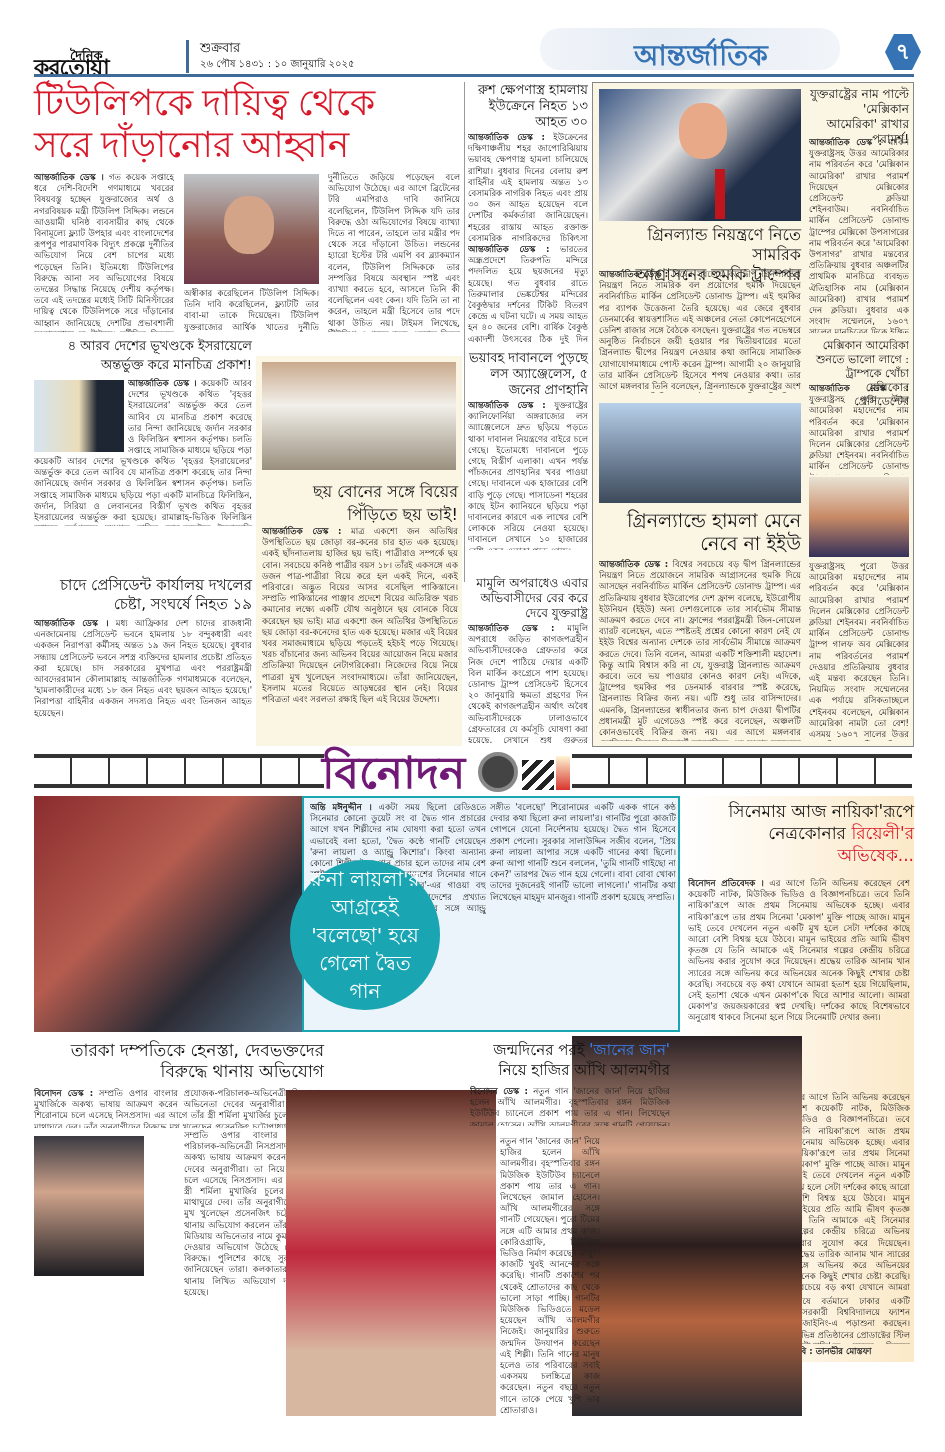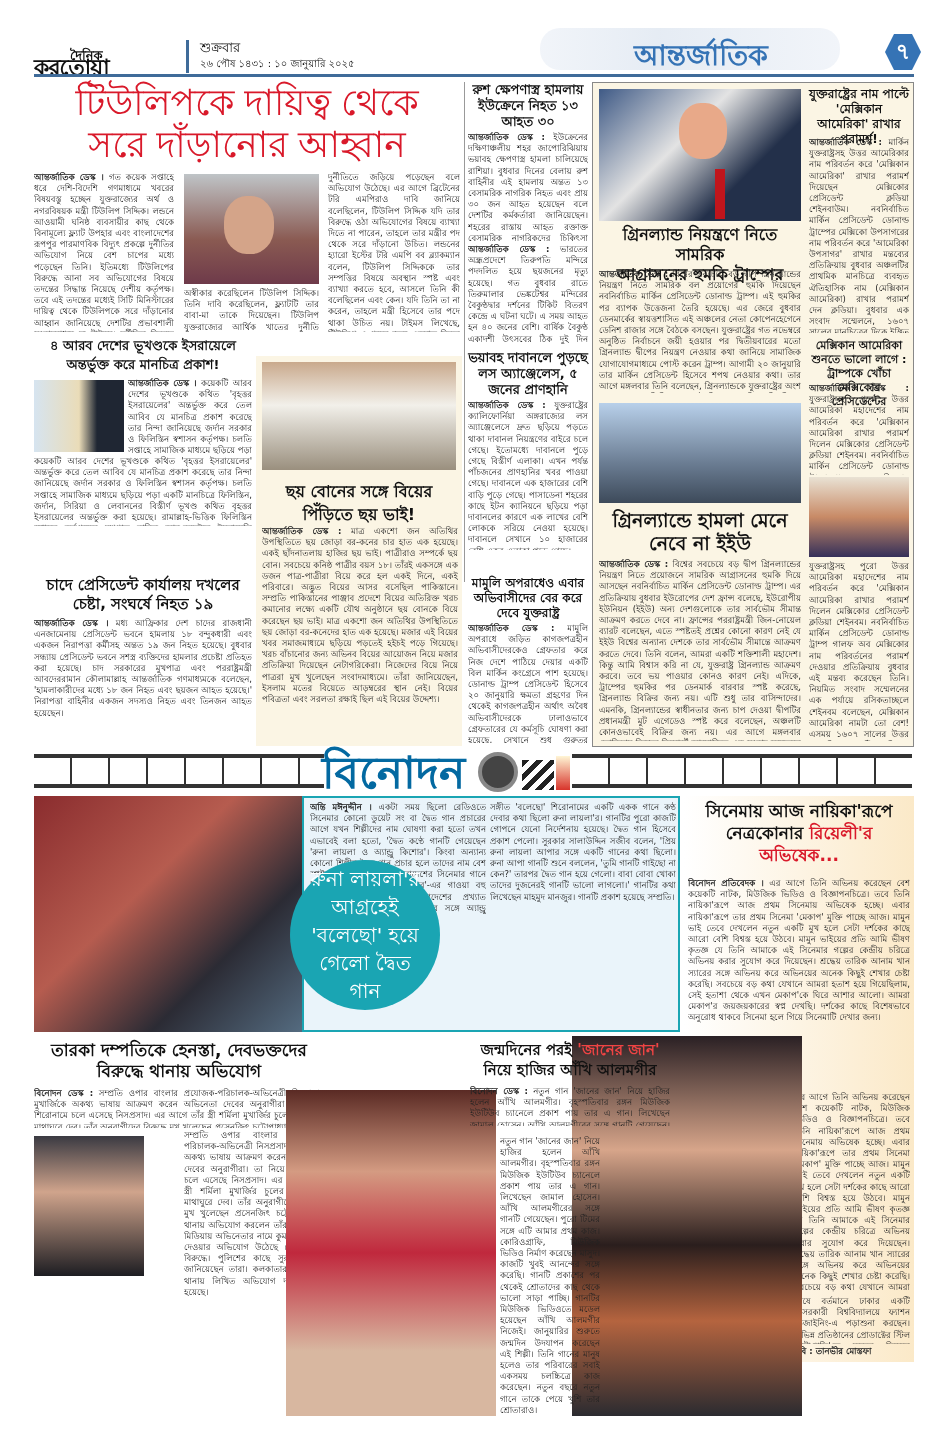--- a/index.html
+++ b/index.html
@@ -7,22 +7,22 @@
 .abs{position:absolute}
 .hdr-rule{left:34px;top:74px;width:880px;height:3px;background:#3f6b99}
 .logo-top{left:70px;top:46px;font-size:13px;font-weight:bold;color:#111}
 .logo-main{left:34px;top:50px;font-size:22px;font-weight:900;color:#111;letter-spacing:-1px}
 .vbar{left:186px;top:40px;width:3px;height:33px;background:#3f6b99}
 .hdr-day{left:200px;top:38px;font-size:13px;color:#111}
 .hdr-date{left:200px;top:56px;font-size:10px;color:#111}
 .worldmap{left:540px;top:28px;width:300px;height:42px;background:linear-gradient(90deg,#eef2f8,#dfe7f1 40%,#eef2f8);border-radius:20px;opacity:.8}
 .section{left:634px;top:34px;font-size:28px;font-weight:bold;color:#3573b5}
 .pagenum{left:885px;top:34px;width:36px;height:36px;background:#3573b5;color:#fff;font-weight:bold;font-size:22px;text-align:center;line-height:36px;clip-path:polygon(25% 0,75% 0,100% 50%,75% 100%,25% 100%,0 50%)}
-.head-red{color:#d9192a;text-align:center;font-size:36px;line-height:42px;font-family:Liberation Sans, sans-serif;font-weight:normal}
-.head{color:#111;text-align:center;font-weight:bold}
+.head-red{color:#d9192a;font-size:36px;line-height:42px;font-family:Liberation Serif, serif;font-weight:normal}
+.head{color:#111;text-align:right;font-weight:normal}
 .body{font-size:8.5px;line-height:11.2px;text-align:justify;color:#222;overflow:hidden}
 .body b{font-weight:bold}
 .photo{background:#999;overflow:hidden}
 .cream{background:#fbf5e4}
 .boxed{border:1px solid #888}
 .rule-v{width:1px;background:#999}
 .film{height:34px;border-top:4px solid #333;border-bottom:4px solid #333;background:repeating-linear-gradient(90deg,#fff 0 36px,#333 36px 38px)}
 .bi-logo{font-size:44px;font-weight:bold}
 .circle{border-radius:50%;background:#1aa5b3;color:#fff;text-align:center;display:flex;align-items:center;justify-content:center;font-size:20px;line-height:28px}
 .bluebox{background:#eaf4fa;border:2px solid #1aa5b3}
@@ -112,21 +112,21 @@
     </div>
   <div class="body" style="height:124px;margin-top:4px"><b>আন্তর্জাতিক ডেস্ক ।</b> <span>মধ্য আফ্রিকার দেশ চাদের রাজধানী এনজামেনায় প্রেসিডেন্ট ভবনে হামলায় ১৮ বন্দুকধারী এবং একজন নিরাপত্তা কর্মীসহ অন্তত ১৯ জন নিহত হয়েছে। বুধবার সন্ধ্যায় প্রেসিডেন্ট ভবনে সশস্ত্র ব্যক্তিদের হামলার প্রচেষ্টা প্রতিহত করা হয়েছে। চাদ সরকারের মুখপাত্র এবং পররাষ্ট্রমন্ত্রী আবদেররামান কৌলামাল্লাহ আন্তর্জাতিক গণমাধ্যমকে বলেছেন, 'হামলাকারীদের মধ্যে ১৮ জন নিহত এবং ছয়জন আহত হয়েছে।' নিরাপত্তা বাহিনীর একজন সদস্যও নিহত এবং তিনজন আহত হয়েছেন।</span></div>
 </div>
 
 <div class="abs" style="left:468px;top:576px;width:120px;height:170px">
   <div class="head" style="font-size:12px;line-height:15px">মামুলি অপরাধেও এবার অভিবাসীদের বের করে দেবে যুক্তরাষ্ট্র</div>
   <div class="body" style="height:120px;margin-top:2px"><b>আন্তর্জাতিক ডেস্ক :</b> <span>মামুলি অপরাধে জড়িত কাগজপত্রহীন অভিবাসীদেরকেও গ্রেফতার করে নিজ দেশে পাঠিয়ে দেয়ার একটি বিল মার্কিন কংগ্রেসে পাশ হয়েছে। ডোনাল্ড ট্রাম্প প্রেসিডেন্ট হিসেবে ২০ জানুয়ারি ক্ষমতা গ্রহণের দিন থেকেই কাগজপত্রহীন অর্থাৎ অবৈধ অভিবাসীদেরকে ঢালাওভাবে গ্রেফতারের যে কর্মসূচি ঘোষণা করা হয়েছে, সেখানে শুধু গুরুতর অপরাধে লিপ্তদের কথা রয়েছে।</span></div>
 </div>
 
 <div class="abs film" style="left:34px;top:754px;width:290px"></div>
-<div class="abs bi-logo" style="left:322px;top:740px"><span style="color:#0369a1">বিনোদন</span></div>
+<div class="abs bi-logo" style="left:322px;top:740px"><span style="color:#701a75">বিনোদন</span></div>
 <div class="abs" style="left:478px;top:752px;width:40px;height:40px;border-radius:50%;background:#444;border:4px solid #888"></div>
 <div class="abs" style="left:522px;top:760px;width:32px;height:30px;background:repeating-linear-gradient(135deg,#222 0 5px,#fff 5px 10px)"></div>
 <div class="abs" style="left:556px;top:756px;width:14px;height:34px;background:linear-gradient(#fff6d5,#d8342b)"></div>
 <div class="abs film" style="left:572px;top:754px;width:340px"></div>
 
 <div class="abs photo" style="left:34px;top:796px;width:268px;height:236px;background:linear-gradient(135deg,#8a2c2e,#b65c4f 40%,#2b2b34 70%,#546b80)"></div>
 <div class="abs bluebox" style="left:302px;top:796px;width:378px;height:236px">
   <div class="abs body" style="left:6px;top:4px;width:176px;height:224px"><b>অন্তি মঈনুদ্দীন ।</b> <span>একটা সময় ছিলো রেডিওতে সিনেমার কোনো ডুয়েট সং বা দ্বৈত গান প্রচারের আগে যখন শিল্পীদের নাম ঘোষণা করা হতো তখন এভাবেই বলা হতো, 'দ্বৈত কণ্ঠে গানটি গেয়েছেন 'রুনা লায়লা ও অ্যান্ড্রু কিশোর'। কিংবা অন্যান্য কোনো শিল্পীর দ্বৈত গান প্রচার হলে তাদের নাম বেশ স্পষ্টভাবেই বলা হতো। বাংলাদেশের সিনেমার গানে 'রুনা লায়লা ও অ্যান্ড্রু কিশোর'-এর গাওয়া বহু জনপ্রিয় গান রয়েছে। উপমহাদেশের প্রখ্যাত সঙ্গীতশিল্পী, সুরকার রুনা লায়লা'র সঙ্গে অ্যান্ড্রু কিশোরের গান আছে অনেক।</span></div>
   <div class="abs body" style="left:186px;top:4px;width:186px;height:224px">সঙ্গীত 'বলেছো' শিরোনামের একটি একক গানে কণ্ঠ দেবার কথা ছিলো রুনা লায়লা'র। গানটির পুরো কাজটি গোপনে যেনো নির্দেশনায় হয়েছে। দ্বৈত গান হিসেবে প্রকাশ পেলো। সুরকার সালাউদ্দিন সজীব বলেন, 'প্রিয় রুনা লায়লা আপার সঙ্গে একটি গানের কথা ছিলো। রুনা আপা গানটি শুনে বললেন, 'তুমি গানটি গাইছো না কেন?' তারপর দ্বৈত গান হয়ে গেলো। বাবা বোবা খোকা তাদের দুজনেরই গানটি ভালো লাগলো।' গানটির কথা লিখেছেন মাহমুদ মানজুর। গানটি প্রকাশ হয়েছে সম্প্রতি।</div>
 </div>
@@ -151,18 +151,18 @@
       <div>বিরুদ্ধে থানায় অভিযোগ</div>
     </div>
   <div class="abs body" style="left:0;top:48px;width:290px;height:40px"><b>বিনোদন ডেস্ক :</b> <span>সম্প্রতি ওপার বাংলার প্রযোজক-পরিচালক-অভিনেত্রী নিসপ্রসাদ মুখার্জিকে অকথ্য ভাষায় আক্রমণ করেন অভিনেতা দেবের অনুরাগীরা। তা নিয়ে শিরোনামে চলে এসেছে নিসপ্রসাদ। এর আগে তাঁর স্ত্রী শর্মিলা মুখার্জির চুলের মুঠি ধরে মাথাঘুরে দেব। তাঁর অনুরাগীদের বিরুদ্ধে মুখ খুলেছেন প্রসেনজিৎ চট্টোপাধ্যায়ও। থানায় অভিযোগ করলেন তাঁরা। সোশ্যাল মিডিয়ায় অভিনেতার নামে কুমন্তব্য, হুমকি দেওয়ার অভিযোগ উঠেছে দেবভক্তদের বিরুদ্ধে। পুলিশের কাছে সুরক্ষার দাবি জানিয়েছেন তারা। কলকাতার গোলপার্ক থানায় লিখিত অভিযোগ দায়ের করা হয়েছে।</span></div>
   <div class="abs photo" style="left:0;top:96px;width:110px;height:140px;background:linear-gradient(180deg,#3a3a42,#d0a48c 40%,#1d1d22)"></div>
   <div class="abs body" style="left:150px;top:90px;width:140px;height:290px">সম্প্রতি ওপার বাংলার প্রযোজক-পরিচালক-অভিনেত্রী নিসপ্রসাদ মুখার্জিকে অকথ্য ভাষায় আক্রমণ করেন অভিনেতা দেবের অনুরাগীরা। তা নিয়ে শিরোনামে চলে এসেছে নিসপ্রসাদ। এর আগে তাঁর স্ত্রী শর্মিলা মুখার্জির চুলের মুঠি ধরে মাথাঘুরে দেব। তাঁর অনুরাগীদের বিরুদ্ধে মুখ খুলেছেন প্রসেনজিৎ চট্টোপাধ্যায়ও। থানায় অভিযোগ করলেন তাঁরা। সোশ্যাল মিডিয়ায় অভিনেতার নামে কুমন্তব্য, হুমকি দেওয়ার অভিযোগ উঠেছে দেবভক্তদের বিরুদ্ধে। পুলিশের কাছে সুরক্ষার দাবি জানিয়েছেন তারা। কলকাতার গোলপার্ক থানায় লিখিত অভিযোগ দায়ের করা হয়েছে।</div>
 </div>
 
 <div class="abs photo" style="left:286px;top:1090px;width:210px;height:326px;background:linear-gradient(180deg,#5a2a24,#d49b82 25%,#c0283d 50%,#d8b7a0 80%)"></div>
 <div class="abs" style="left:470px;top:1040px;width:200px;height:376px">
   <div class="head" style="font-size:15px;line-height:20px">
-    <div><span>জন্মদিনের পরই </span><span style="color:#ef4444">'জানের জান'</span></div>
+    <div><span>জন্মদিনের পরই </span><span style="color:#3b82f6">'জানের জান'</span></div>
     <div>নিয়ে হাজির আঁখি আলমগীর</div>
   </div>
   <div class="abs body" style="left:0;top:46px;width:200px;height:40px"><b>বিনোদন ডেস্ক :</b> <span>নতুন গান 'জানের জান' নিয়ে হাজির হলেন আঁখি আলমগীর। বৃহস্পতিবার রঙ্গন মিউজিক ইউটিউব চ্যানেলে প্রকাশ পায় তার এ গান। লিখেছেন জামাল হোসেন। আঁখি আলমগীরের সঙ্গে গানটি গেয়েছেন। পুরো টিমের সঙ্গে এটি আমার প্রথম কাজ। কোরিওগ্রাফি, মিউজিক ভিডিও নির্মাণ করেছেন মাসুদ। কাজটি খুবই আনন্দের সঙ্গে করেছি। গানটি প্রকাশের পর থেকেই শ্রোতাদের কাছ থেকে ভালো সাড়া পাচ্ছি। গানটির মিউজিক ভিডিওতে মডেল হয়েছেন আঁখি আলমগীর নিজেই। জানুয়ারির শুরুতে জন্মদিন উদযাপন করেছেন এই শিল্পী। তিনি গানের মানুষ হলেও তার পরিবারের সবাই একসময় চলচ্চিত্রে কাজ করেছেন। নতুন বছরে নতুন গানে তাকে পেয়ে খুশি তার শ্রোতারাও।</span></div>
   <div class="abs body" style="left:30px;top:96px;width:100px;height:280px">নতুন গান 'জানের জান' নিয়ে হাজির হলেন আঁখি আলমগীর। বৃহস্পতিবার রঙ্গন মিউজিক ইউটিউব চ্যানেলে প্রকাশ পায় তার এ গান। লিখেছেন জামাল হোসেন। আঁখি আলমগীরের সঙ্গে গানটি গেয়েছেন। পুরো টিমের সঙ্গে এটি আমার প্রথম কাজ। কোরিওগ্রাফি, মিউজিক ভিডিও নির্মাণ করেছেন মাসুদ। কাজটি খুবই আনন্দের সঙ্গে করেছি। গানটি প্রকাশের পর থেকেই শ্রোতাদের কাছ থেকে ভালো সাড়া পাচ্ছি। গানটির মিউজিক ভিডিওতে মডেল হয়েছেন আঁখি আলমগীর নিজেই। জানুয়ারির শুরুতে জন্মদিন উদযাপন করেছেন এই শিল্পী। তিনি গানের মানুষ হলেও তার পরিবারের সবাই একসময় চলচ্চিত্রে কাজ করেছেন। নতুন বছরে নতুন গানে তাকে পেয়ে খুশি তার শ্রোতারাও।</div>
 </div>
 
 </body></html>

